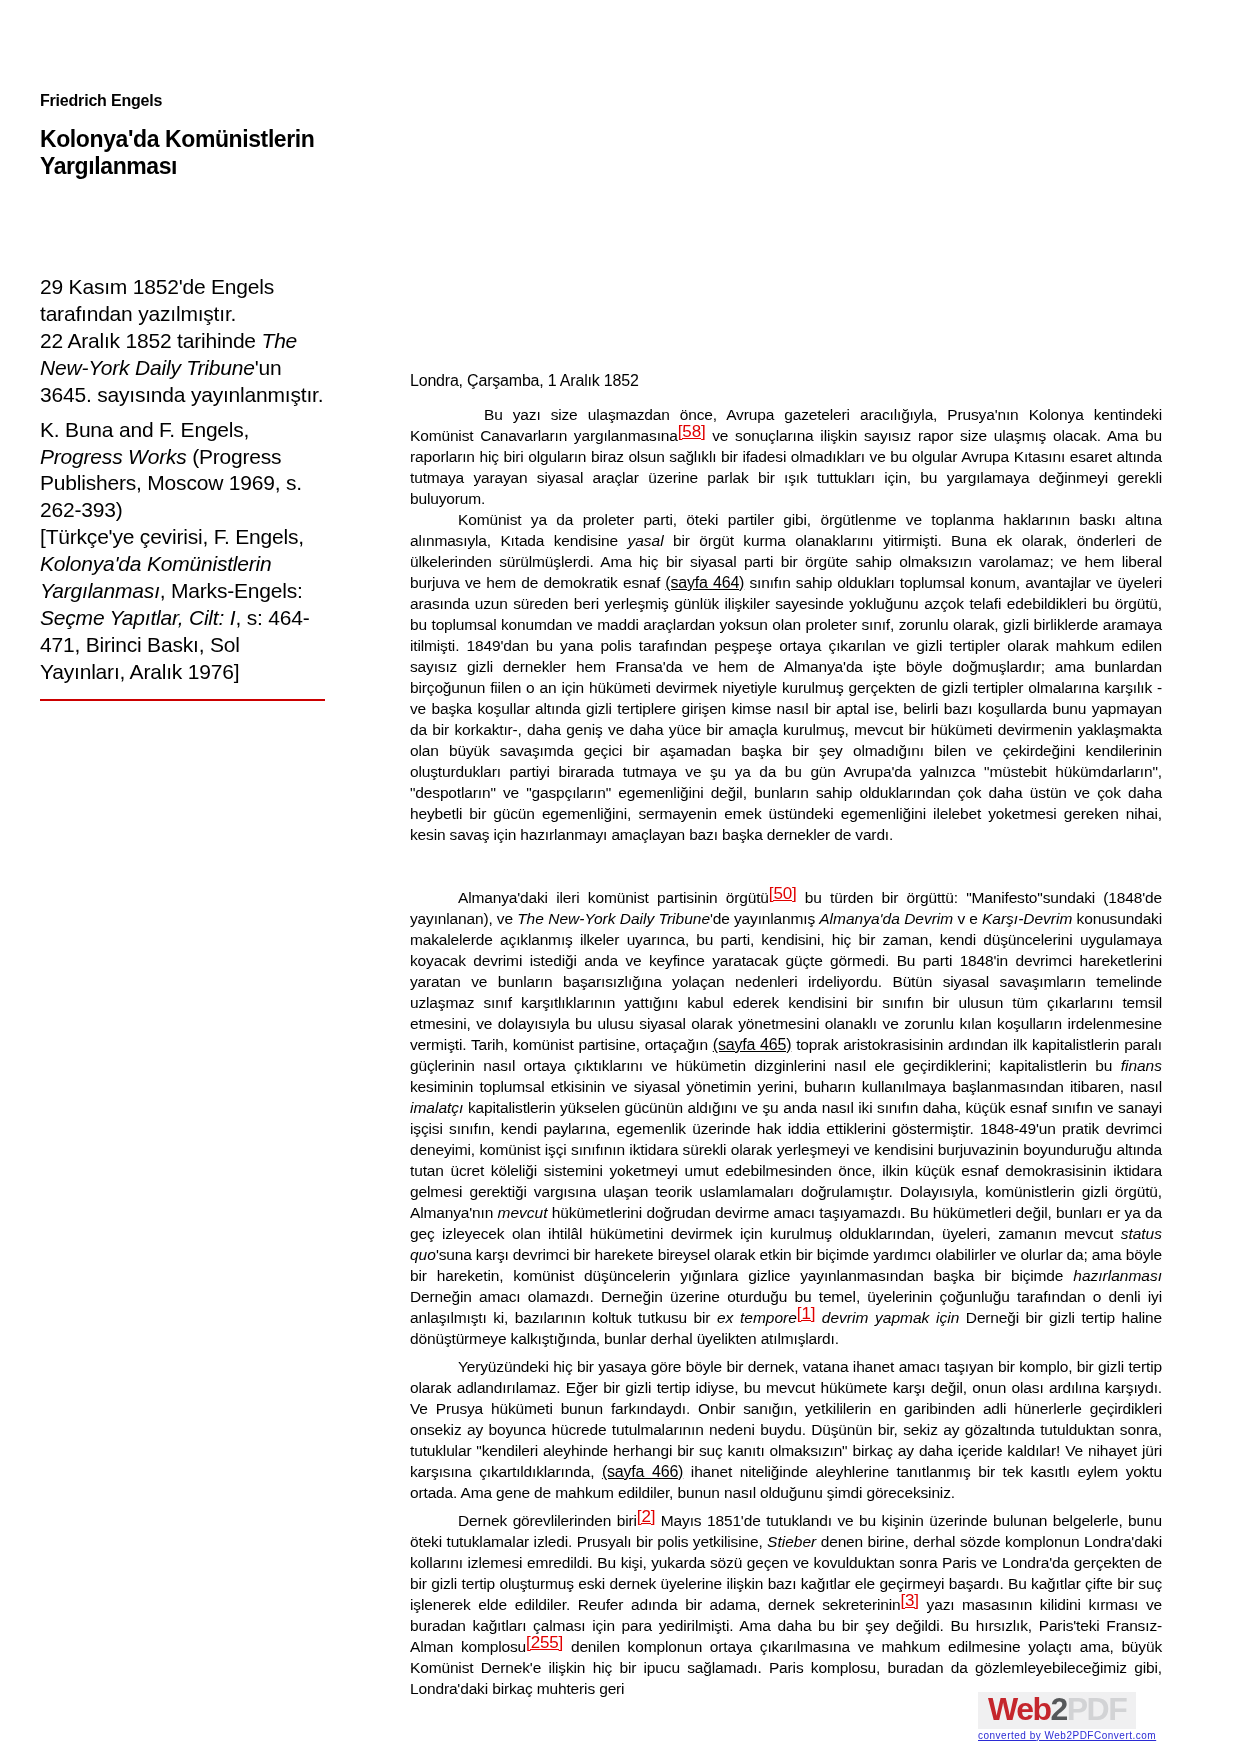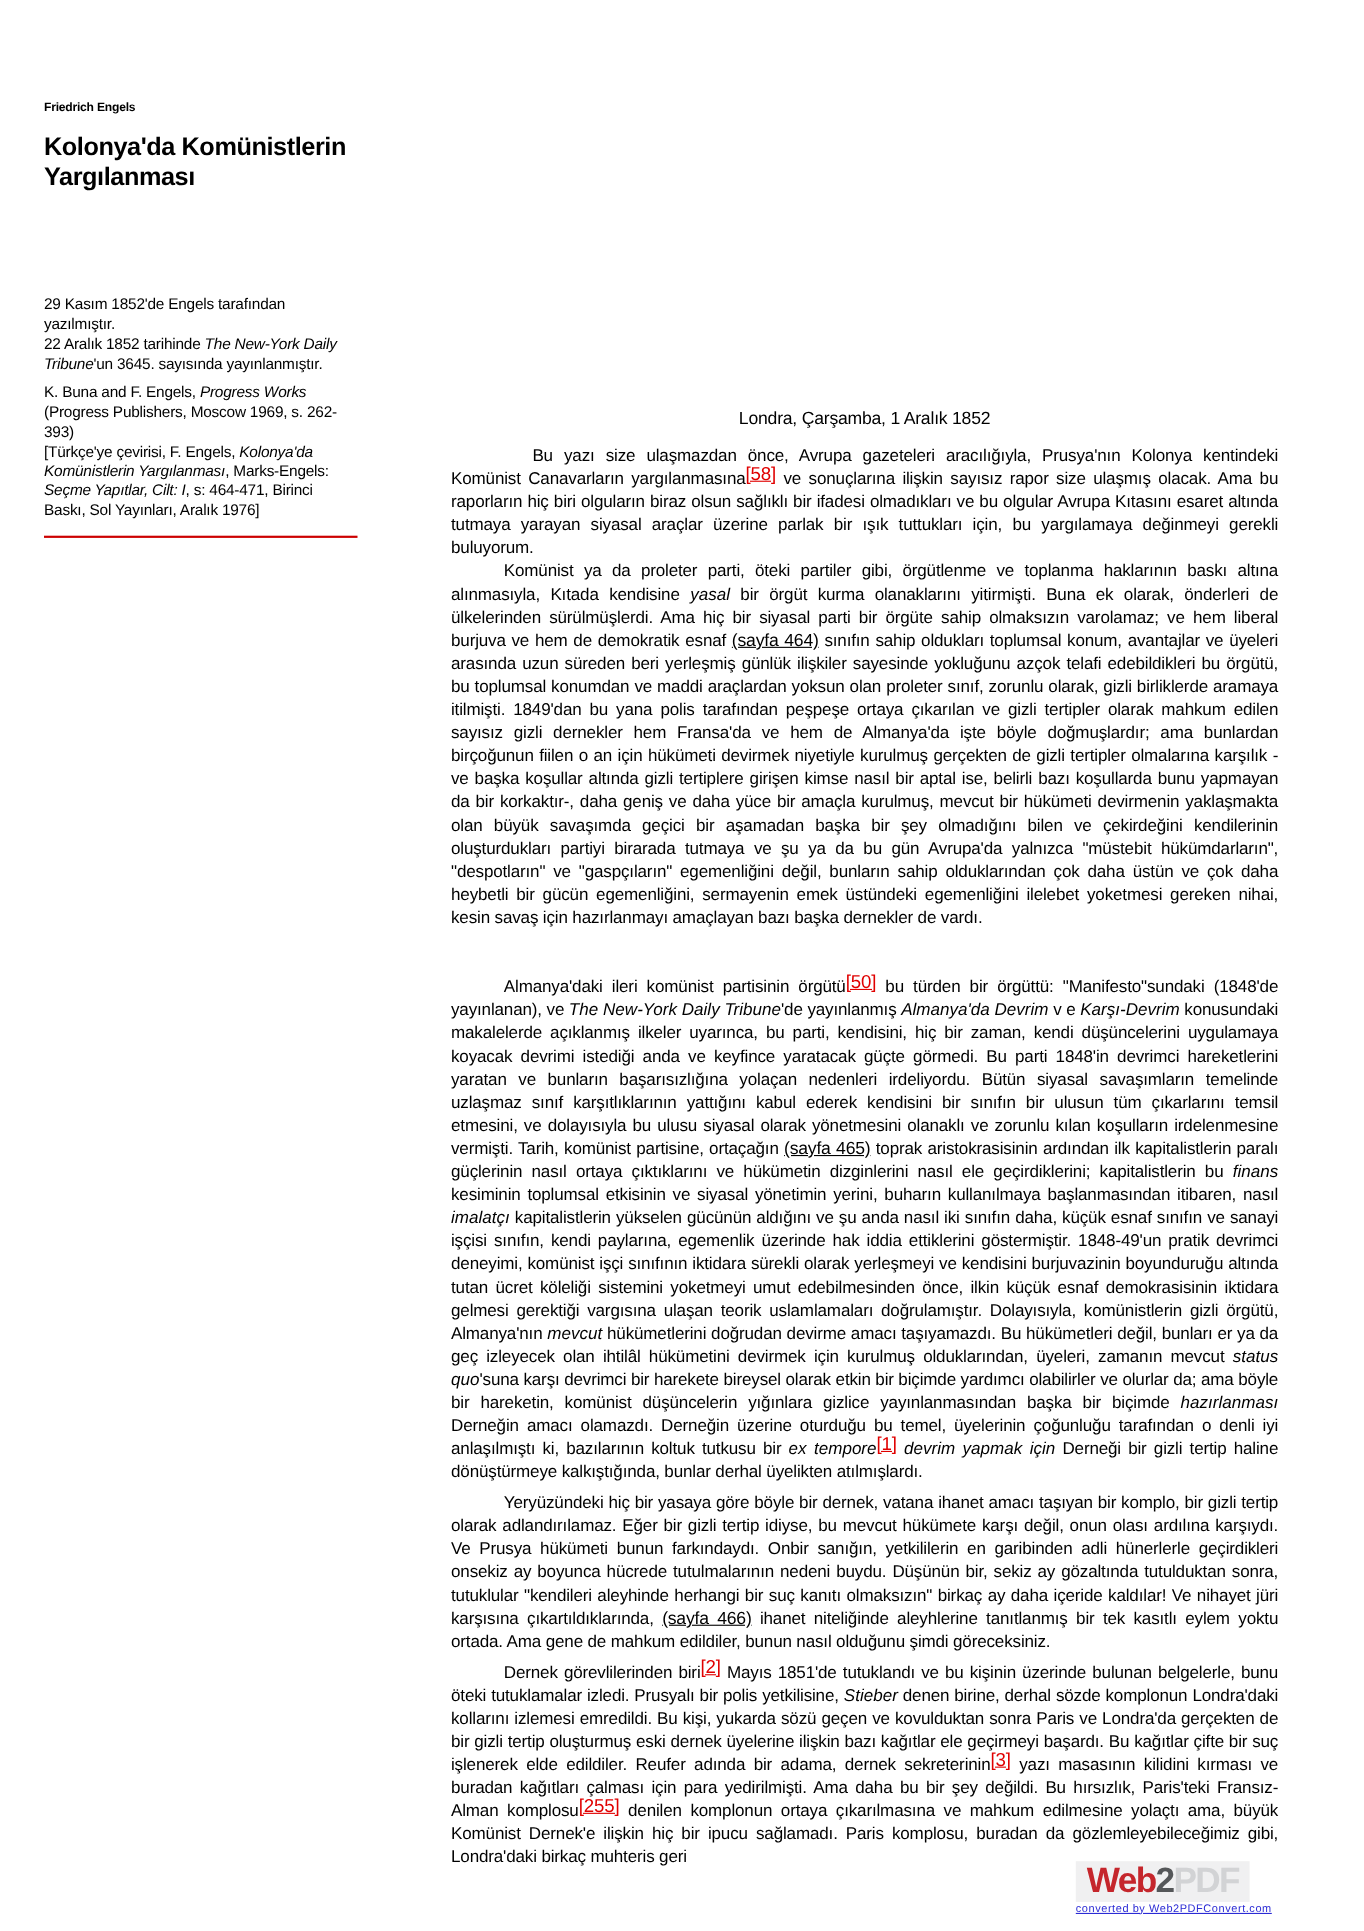--- a/index.html
+++ b/index.html
@@ -2,28 +2,28 @@
 <html><head>
 <meta charset="utf-8">
 <style>
   html,body{margin:0;padding:0;}
   body{
     width:1240px;height:1755px;position:relative;background:#ffffff;
     font-family:"Liberation Sans",sans-serif;color:#000;overflow:hidden;
   }
   
   .sidebar{position:absolute;left:40px;top:92px;width:285px;}
-  .author{font-size:11px;font-weight:bold;margin:0 0 16px 0;letter-spacing:-0.2px;}
+  .author{font-size:16px;font-weight:bold;margin:0 0 16px 0;letter-spacing:-0.2px;}
   .doc-title{font-size:23px;font-weight:bold;line-height:1.18;margin:0;letter-spacing:-0.4px;}
   .sidebar-notes{margin-top:94px;}
-  .note{font-size:14px;line-height:1.28;margin:0 0 8px 0;letter-spacing:-0.2px;}
+  .note{font-size:21px;line-height:1.28;margin:0 0 8px 0;letter-spacing:-0.2px;}
   .red-rule{border:none;border-top:2px solid #cc0000;width:285px;margin:14px 0 0 0;}
   
   .main{position:absolute;left:410px;top:372px;width:752px;}
-  .dateline{font-size:16px;text-align:center;margin:0 0 14px 0;letter-spacing:-0.2px;}
+  .dateline{font-size:16px;text-align:left;margin:0 0 14px 0;letter-spacing:-0.2px;}
   .para{
     font-size:15.5px;line-height:21px;text-align:justify;margin:0;
     text-indent:48px;letter-spacing:-0.15px;
   }
   .indent-lg{text-indent:74px;}
   .gap-lg{margin-top:42px;}
   .gap-sm{margin-top:7px;}
   .para i{letter-spacing:0;}
   sup.fn{
     color:#e00000;font-size:17px;line-height:0;text-decoration:underline;

